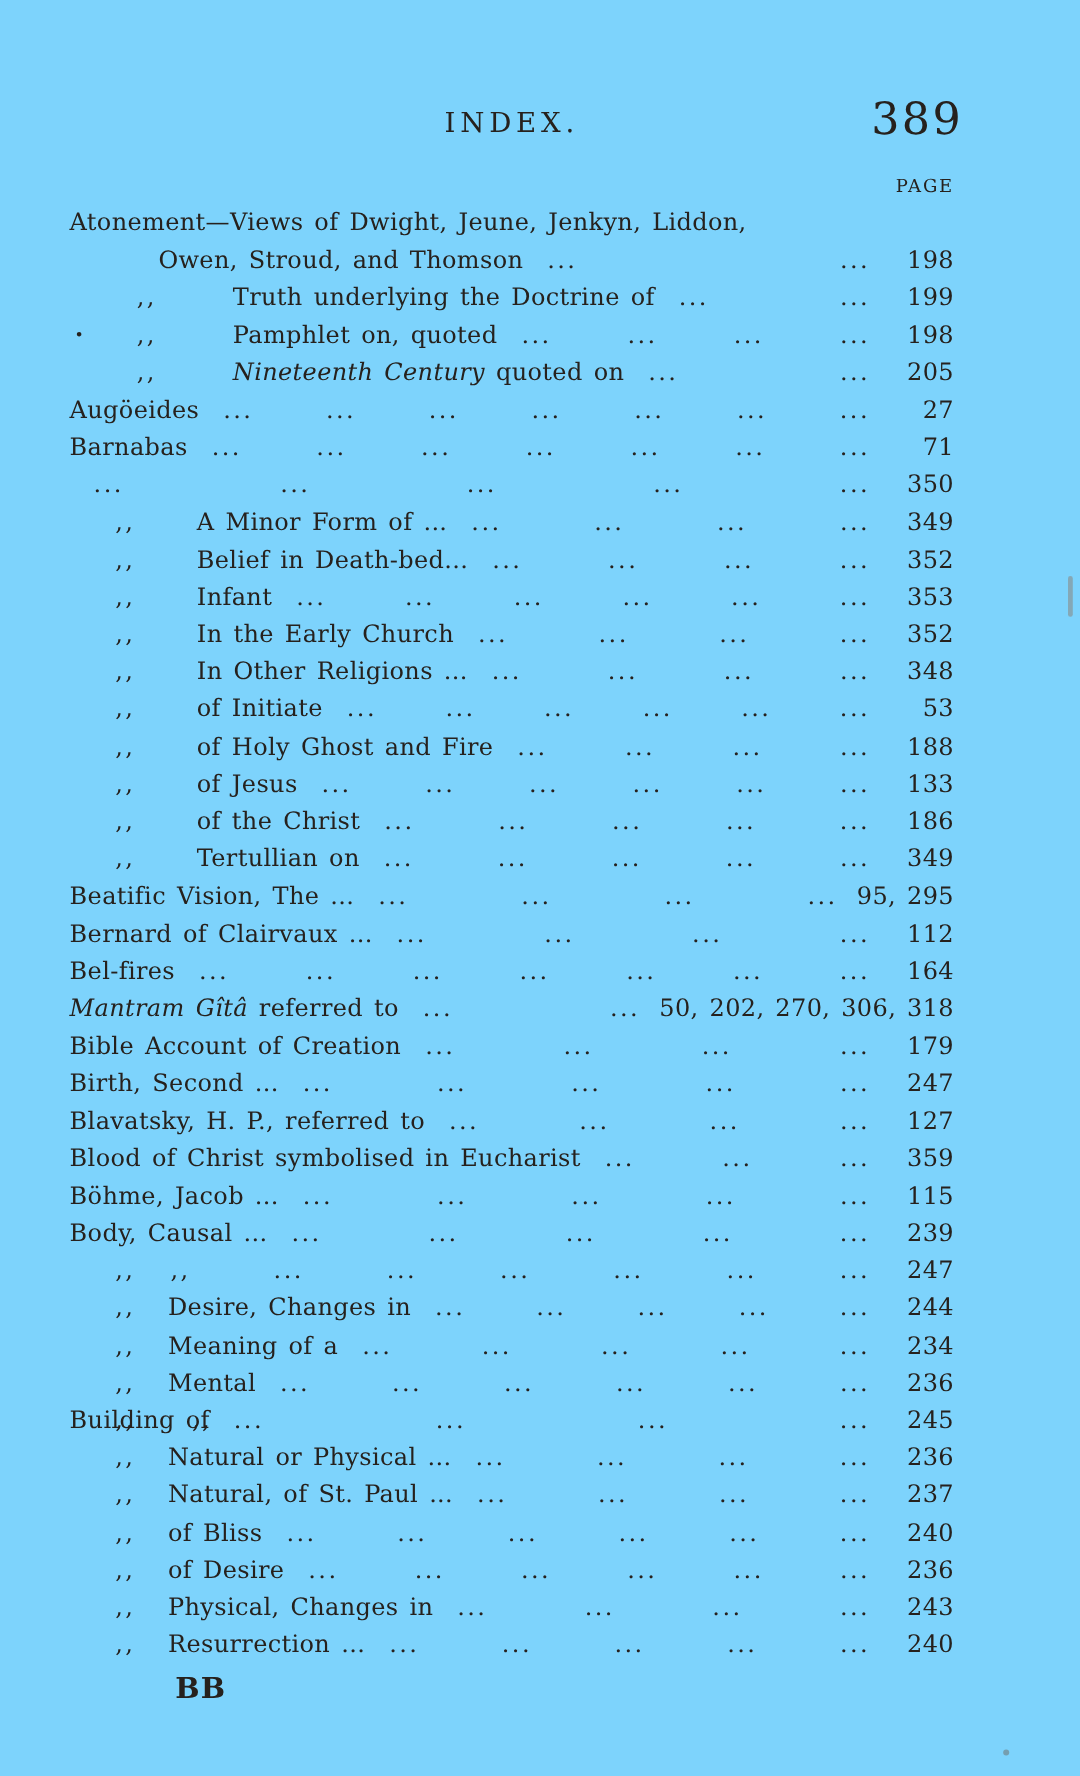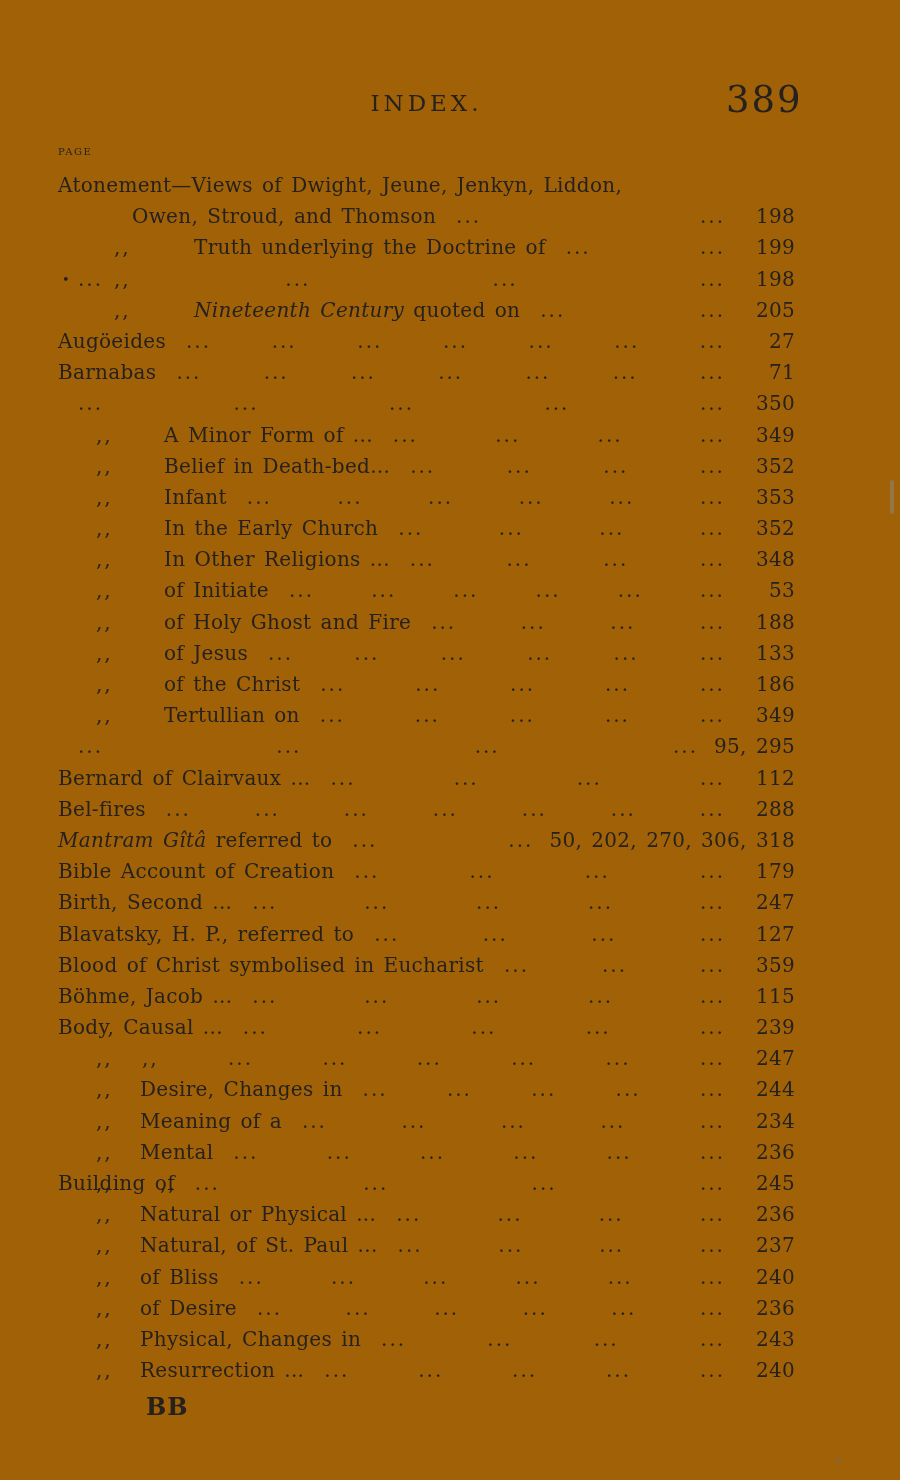--- a/index.html
+++ b/index.html
@@ -20,21 +20,22 @@
     position: absolute; top: 90px; left: 58px; width: 737px;
     text-align: center;
     font-size: 23px; letter-spacing: 4px;
   }
   .folio {
     position: absolute; top: 78px; left: 726px;
     font-size: 37px; letter-spacing: 2px;
   }
   .col-label {
     position: absolute; top: 146px; left: 58px; width: 737px;
-    font-size: 10px; letter-spacing: 1.5px;
+    text-align: right;
+    font-size: 15px; letter-spacing: 1.5px;
   }
   .entries {
     position: absolute; top: 170px; left: 58px; width: 737px;
   }
   .row {
     position: relative;
     display: flex; align-items: center;
     height: 31.2px; line-height: 31.2px;
     font-size: 20px;
     letter-spacing: 0.3px; word-spacing: 2.5px;
@@ -80,21 +81,21 @@
   }
   .artifact-dot {
     position: absolute; left: 836px; top: 1458px;
     width: 5px; height: 5px; background: #6e6a63;
     border-radius: 50%; opacity: 0.5;
   }
 </style>
 </head>
 <body>
 
-<div class="page" style="background: #a16207; color: rgb(38, 33, 29);">
+<div class="page" style="background: #7dd3fc; color: rgb(38, 33, 29);">
   <div class="header-title">INDEX.</div>
   <div class="folio">389</div>
   <div class="col-label">PAGE</div>
 
   <div class="entries">
       <div class="row t-main">
 
     <span class="text-wrap"><i class="it"></i><span class="t">Atonement—Views of Dwight, Jeune, Jenkyn, Liddon,</span></span>
     <span class="dots"></span>
     <span class="pageno"></span>
@@ -116,20 +117,21 @@
     <span class="dots">
           <span class="dotgroup">...</span>
           <span class="dotgroup">...</span>
         </span>
     <span class="pageno">199</span>
   </div>
       <div class="row t-atonement-sub">
     <span class="bullet">•</span>
     <span class="ditto d1">,,</span>
 
+    <span class="text-wrap"><i class="it"></i><span class="t">Pamphlet on, quoted</span></span>
     <span class="dots">
           <span class="dotgroup">...</span>
           <span class="dotgroup">...</span>
           <span class="dotgroup">...</span>
           <span class="dotgroup">...</span>
         </span>
     <span class="pageno">198</span>
   </div>
       <div class="row t-atonement-sub">
 
@@ -314,20 +316,21 @@
           <span class="dotgroup">...</span>
           <span class="dotgroup">...</span>
           <span class="dotgroup">...</span>
           <span class="dotgroup">...</span>
           <span class="dotgroup">...</span>
         </span>
     <span class="pageno">349</span>
   </div>
       <div class="row t-main">
 
+    <span class="text-wrap"><i class="it"></i><span class="t">Beatific Vision, The ...</span></span>
     <span class="dots">
           <span class="dotgroup">...</span>
           <span class="dotgroup">...</span>
           <span class="dotgroup">...</span>
           <span class="dotgroup">...</span>
         </span>
     <span class="pageno">95, 295</span>
   </div>
       <div class="row t-main">
 
@@ -345,21 +348,21 @@
     <span class="text-wrap"><i class="it"></i><span class="t">Bel-fires</span></span>
     <span class="dots">
           <span class="dotgroup">...</span>
           <span class="dotgroup">...</span>
           <span class="dotgroup">...</span>
           <span class="dotgroup">...</span>
           <span class="dotgroup">...</span>
           <span class="dotgroup">...</span>
           <span class="dotgroup">...</span>
         </span>
-    <span class="pageno">288</span>
+    <span class="pageno">164</span>
   </div>
       <div class="row t-main">
 
     <span class="text-wrap"><i class="it">Mantram Gîtâ</i><span class="t"> referred to</span></span>
     <span class="dots">
           <span class="dotgroup">...</span>
           <span class="dotgroup">...</span>
         </span>
     <span class="pageno">50, 202, 270, 306, 318</span>
   </div>

